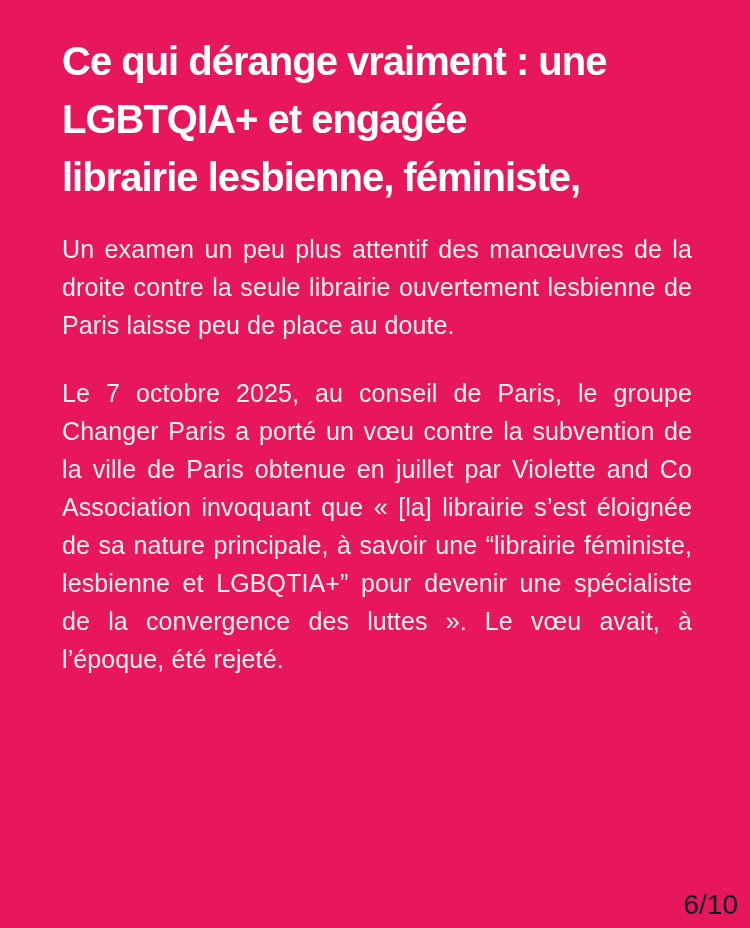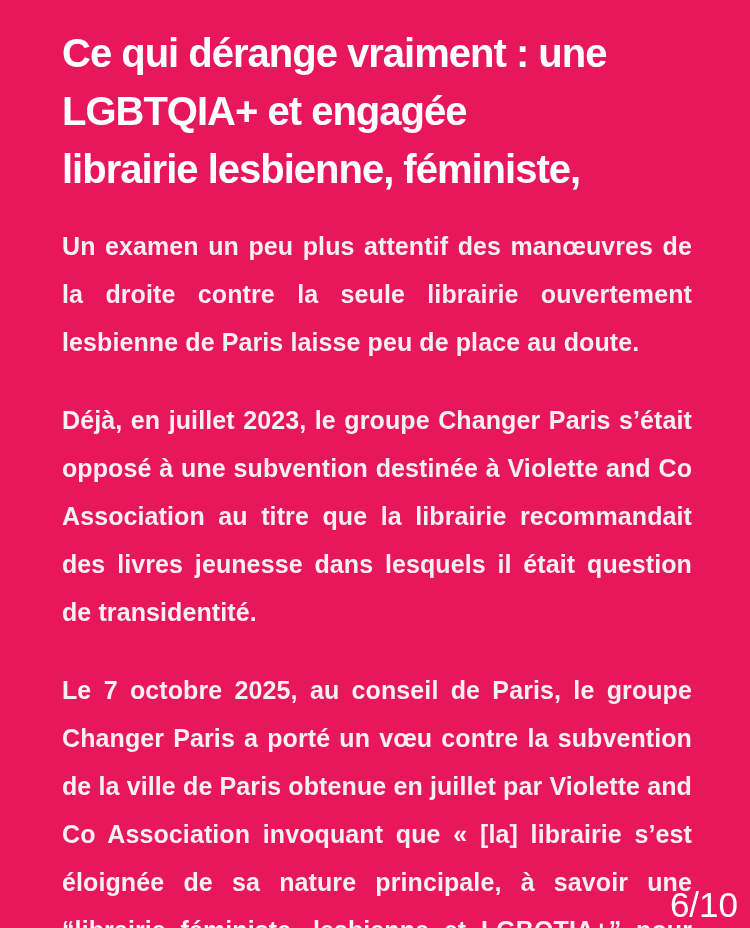--- a/index.html
+++ b/index.html
@@ -6,67 +6,66 @@
     margin: 0;
     padding: 0;
     background: #222;
   }
   .slide {
     position: relative;
     width: 750px;
     height: 928px;
     background: #E8175C;
     box-sizing: border-box;
-    padding: 24px 58px 0 62px;
+    padding: 32px 58px 0 62px;
     overflow: hidden;
     font-family: "Liberation Sans", sans-serif;
   }
   .title {
     margin: 0 0 24px 0;
     color: #FFFFFF;
     font-size: 40px;
     font-weight: 800;
     line-height: 58px;
     letter-spacing: -1px;
   }
   .title .tline {
     display: block;
     white-space: nowrap;
   }
   .body-text p {
     margin: 0 0 30px 0;
     color: #F8EFF2;
     font-size: 25px;
-    font-weight: 700;
-    line-height: 48px;
+    font-weight: 400;
+    line-height: 38px;
     text-align: justify;
     letter-spacing: 0.1px;
   }
   .page-indicator {
     position: absolute;
     right: 12px;
     bottom: 8px;
-    color: #ffffff;
-    font-size: 35px;
+    color: #0f172a;
+    font-size: 28px;
     line-height: 30px;
     margin-top: 39px;
   }
 </style>
 </head>
 <body>
 
 <div class="slide">
 
   <h1 class="title">
     <span class="tline">Ce qui dérange vraiment : une</span>
     <span class="tline">LGBTQIA+ et engagée</span>
     <span class="tline">librairie lesbienne, féministe,</span>
   </h1>
 
   <div class="body-text">
     <p>Un examen un peu plus attentif des manœuvres de la droite contre la seule librairie ouvertement lesbienne de Paris laisse peu de place au doute.</p>
-    <p>Déjà, en juillet 2023, le groupe Changer Paris s’était opposé à une subvention destinée à Violette and Co Association au titre que la librairie recommandait des livres jeunesse dans lesquels il était question de transidentité.</p>
     <p>Le 7 octobre 2025, au conseil de Paris, le groupe Changer Paris a porté un vœu contre la subvention de la ville de Paris obtenue en juillet par Violette and Co Association invoquant que « [la] librairie s’est éloignée de sa nature principale, à savoir une “librairie féministe, lesbienne et LGBQTIA+” pour devenir une spécialiste de la convergence des luttes ». Le vœu avait, à l’époque, été rejeté.</p>
   </div>
 
   <div class="page-indicator">6/10</div>
 
 </div>
 
 </body></html>

